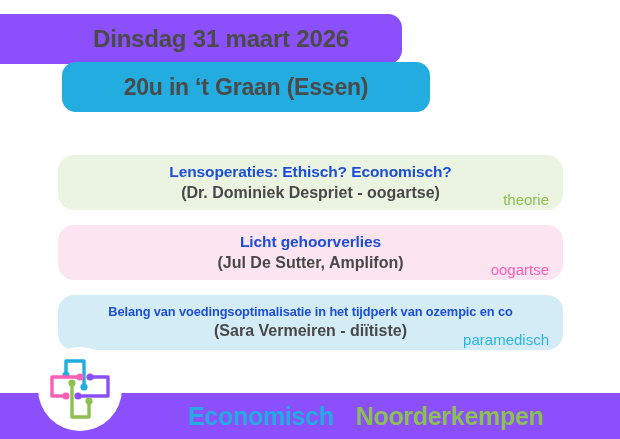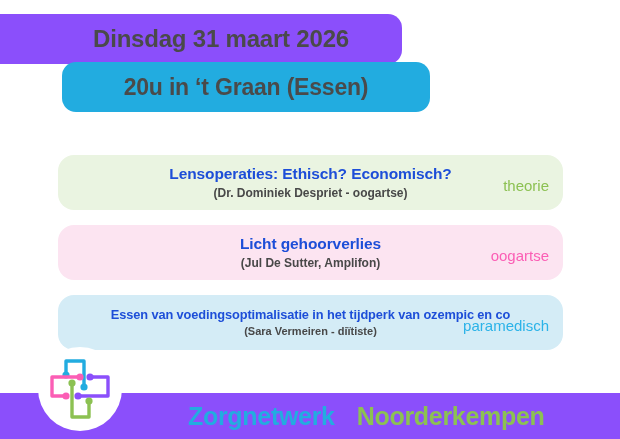--- a/index.html
+++ b/index.html
@@ -61,28 +61,28 @@
     justify-content:center;
     padding:0 14px;
   }
   .card-title {
     font-size:15.5px; font-weight:bold; color:#1d4ed8;
     text-align:left; line-height:1.15; white-space:nowrap;
     letter-spacing:-0.1px;
   }
   .session-card.c-paramed .card-title { font-size:12.8px; }
   .card-sub {
-    font-size:12px; font-weight:bold; color:#484848;
+    font-size:16px; font-weight:bold; color:#484848;
     text-align:center; margin-top:4px; white-space:nowrap;
   }
-  .session-card.c-paramed .card-sub { font-size:11px; margin-top:3px; }
+  .session-card.c-paramed .card-sub { font-size:16px; margin-top:3px; }
 
   .card-tag {
     position:absolute;
-    right:14px; bottom:16px;
+    right:14px; bottom:2px;
     font-size:15px; font-weight:normal;
     white-space:nowrap;
   }
   .tag-theorie   { color:#8cc152; }
   .tag-praktisch { color:#fb5eb5; }
   .tag-paramed   { color:#2bb3e8; }
 
   
   #footer { position:absolute; left:0; bottom:0; width:620px; height:46px; }
   .footer-bar {
@@ -141,21 +141,21 @@
   <div class="session-card c-praktisch" style="background: rgb(252, 228, 241);">
     <div class="card-inner">
       <div class="card-title">Licht gehoorverlies</div>
       <div class="card-sub">(Jul De Sutter, Amplifon)</div>
     </div>
     <div class="card-tag tag-praktisch" style="color: rgb(251, 94, 181);">oogartse</div>
   </div>
 
   <div class="session-card c-paramed" style="background: rgb(212, 236, 246);">
     <div class="card-inner">
-      <div class="card-title">Essen van voedingsoptimalisatie in het tijdperk van ozempic en co</div>
+      <div class="card-title">Belang van voedingsoptimalisatie in het tijdperk van ozempic en co</div>
       <div class="card-sub">(Sara Vermeiren - diïtiste)</div>
     </div>
     <div class="card-tag tag-paramed" style="color: rgb(43, 179, 232);">paramedisch</div>
   </div>
 
 </div>
 
 <div id="footer">
 
   <div class="footer-bar"></div>
@@ -179,17 +179,17 @@
         <circle cx="32" cy="43" r="3.6" fill="#8B4FFB" stroke="none"></circle>
 
         <path d="M26 30 L26 64 L43 64 L43 48" stroke="#8CC152"></path>
         <circle cx="26" cy="30" r="3.6" fill="#8CC152" stroke="none"></circle>
         <circle cx="43" cy="48" r="3.6" fill="#8CC152" stroke="none"></circle>
       </g>
     </svg>
   </div>
 
   <div class="footer-title">
-    <span class="ft-zorg">Zorgnetwerk</span>
+    <span class="ft-zorg">Economisch</span>
     <span class="ft-noord">Noorderkempen</span>
   </div>
 
 </div>
 
 </body></html>

